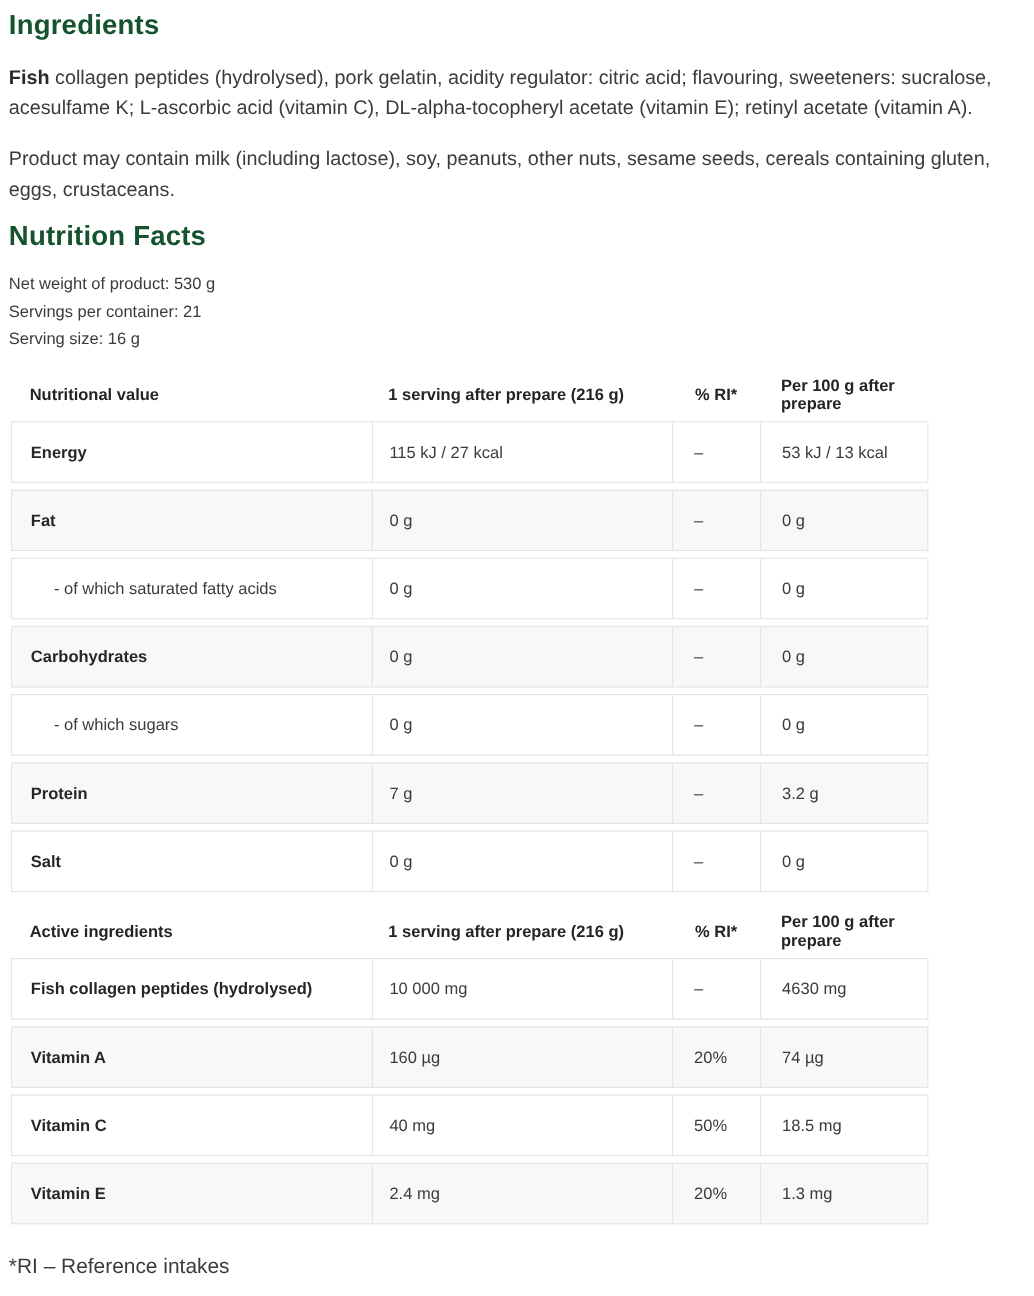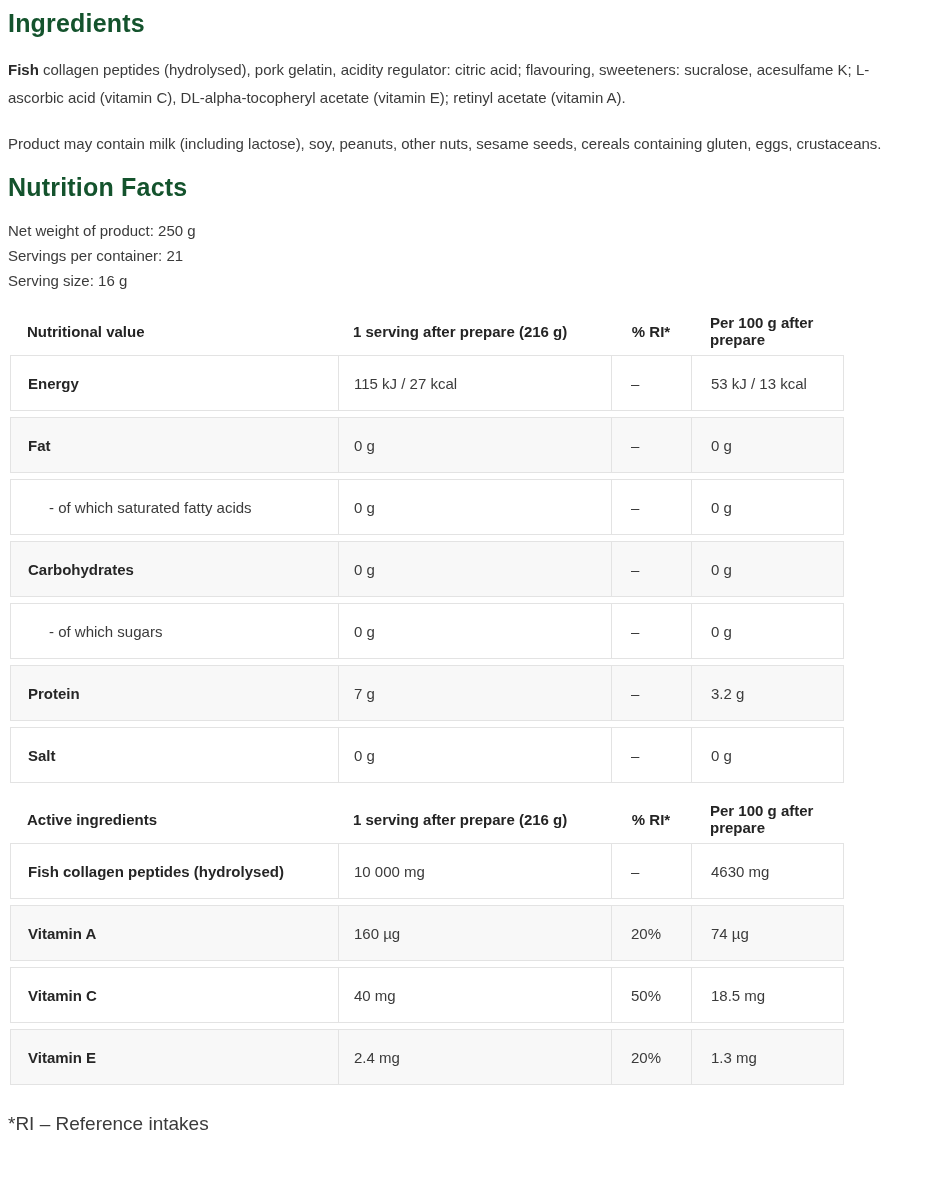--- a/index.html
+++ b/index.html
@@ -20,21 +20,21 @@
     margin: 0 0 18px 0;
     font-size: 25px;
     line-height: 30px;
     font-weight: 700;
     color: #14532d;
     letter-spacing: 0.2px;
   }
   h2.section-title.second { margin-top: 12px; margin-bottom: 16px; }
   p.lede {
     margin: 0 0 18px 0;
-    font-size: 15px;
+    font-size: 18px;
     line-height: 28px;
     color: #3b3b3b;
     max-width: 906px;
   }
   p.lede b { color: #2a2a2a; font-weight: 700; }
   p.lede.second { margin-bottom: 14px; }
   p.info {
     margin: 0;
     font-size: 15px;
     line-height: 25px;
@@ -92,21 +92,21 @@
 <div class="page">
 
   <h2 class="section-title">Ingredients</h2>
 
   <p class="lede"><b>Fish</b><span> collagen peptides (hydrolysed), pork gelatin, acidity regulator: citric acid; flavouring, sweeteners: sucralose, acesulfame K; L-ascorbic acid (vitamin C), DL-alpha-tocopheryl acetate (vitamin E); retinyl acetate (vitamin A).</span></p>
 
   <p class="lede second">Product may contain milk (including lactose), soy, peanuts, other nuts, sesame seeds, cereals containing gluten, eggs, crustaceans.</p>
 
   <h2 class="section-title second">Nutrition Facts</h2>
 
-  <p class="info">Net weight of product: 250 g</p>
+  <p class="info">Net weight of product: 530 g</p>
   <p class="info">Servings per container: 21</p>
   <p class="info">Serving size: 16 g</p>
 
   <div class="tbl first">
     <div class="thead">
       <div class="c c1">Nutritional value</div>
       <div class="c c2">1 serving after prepare (216 g)</div>
       <div class="c c3">% RI*</div>
       <div class="c c4">Per 100 g after prepare</div>
     </div>

